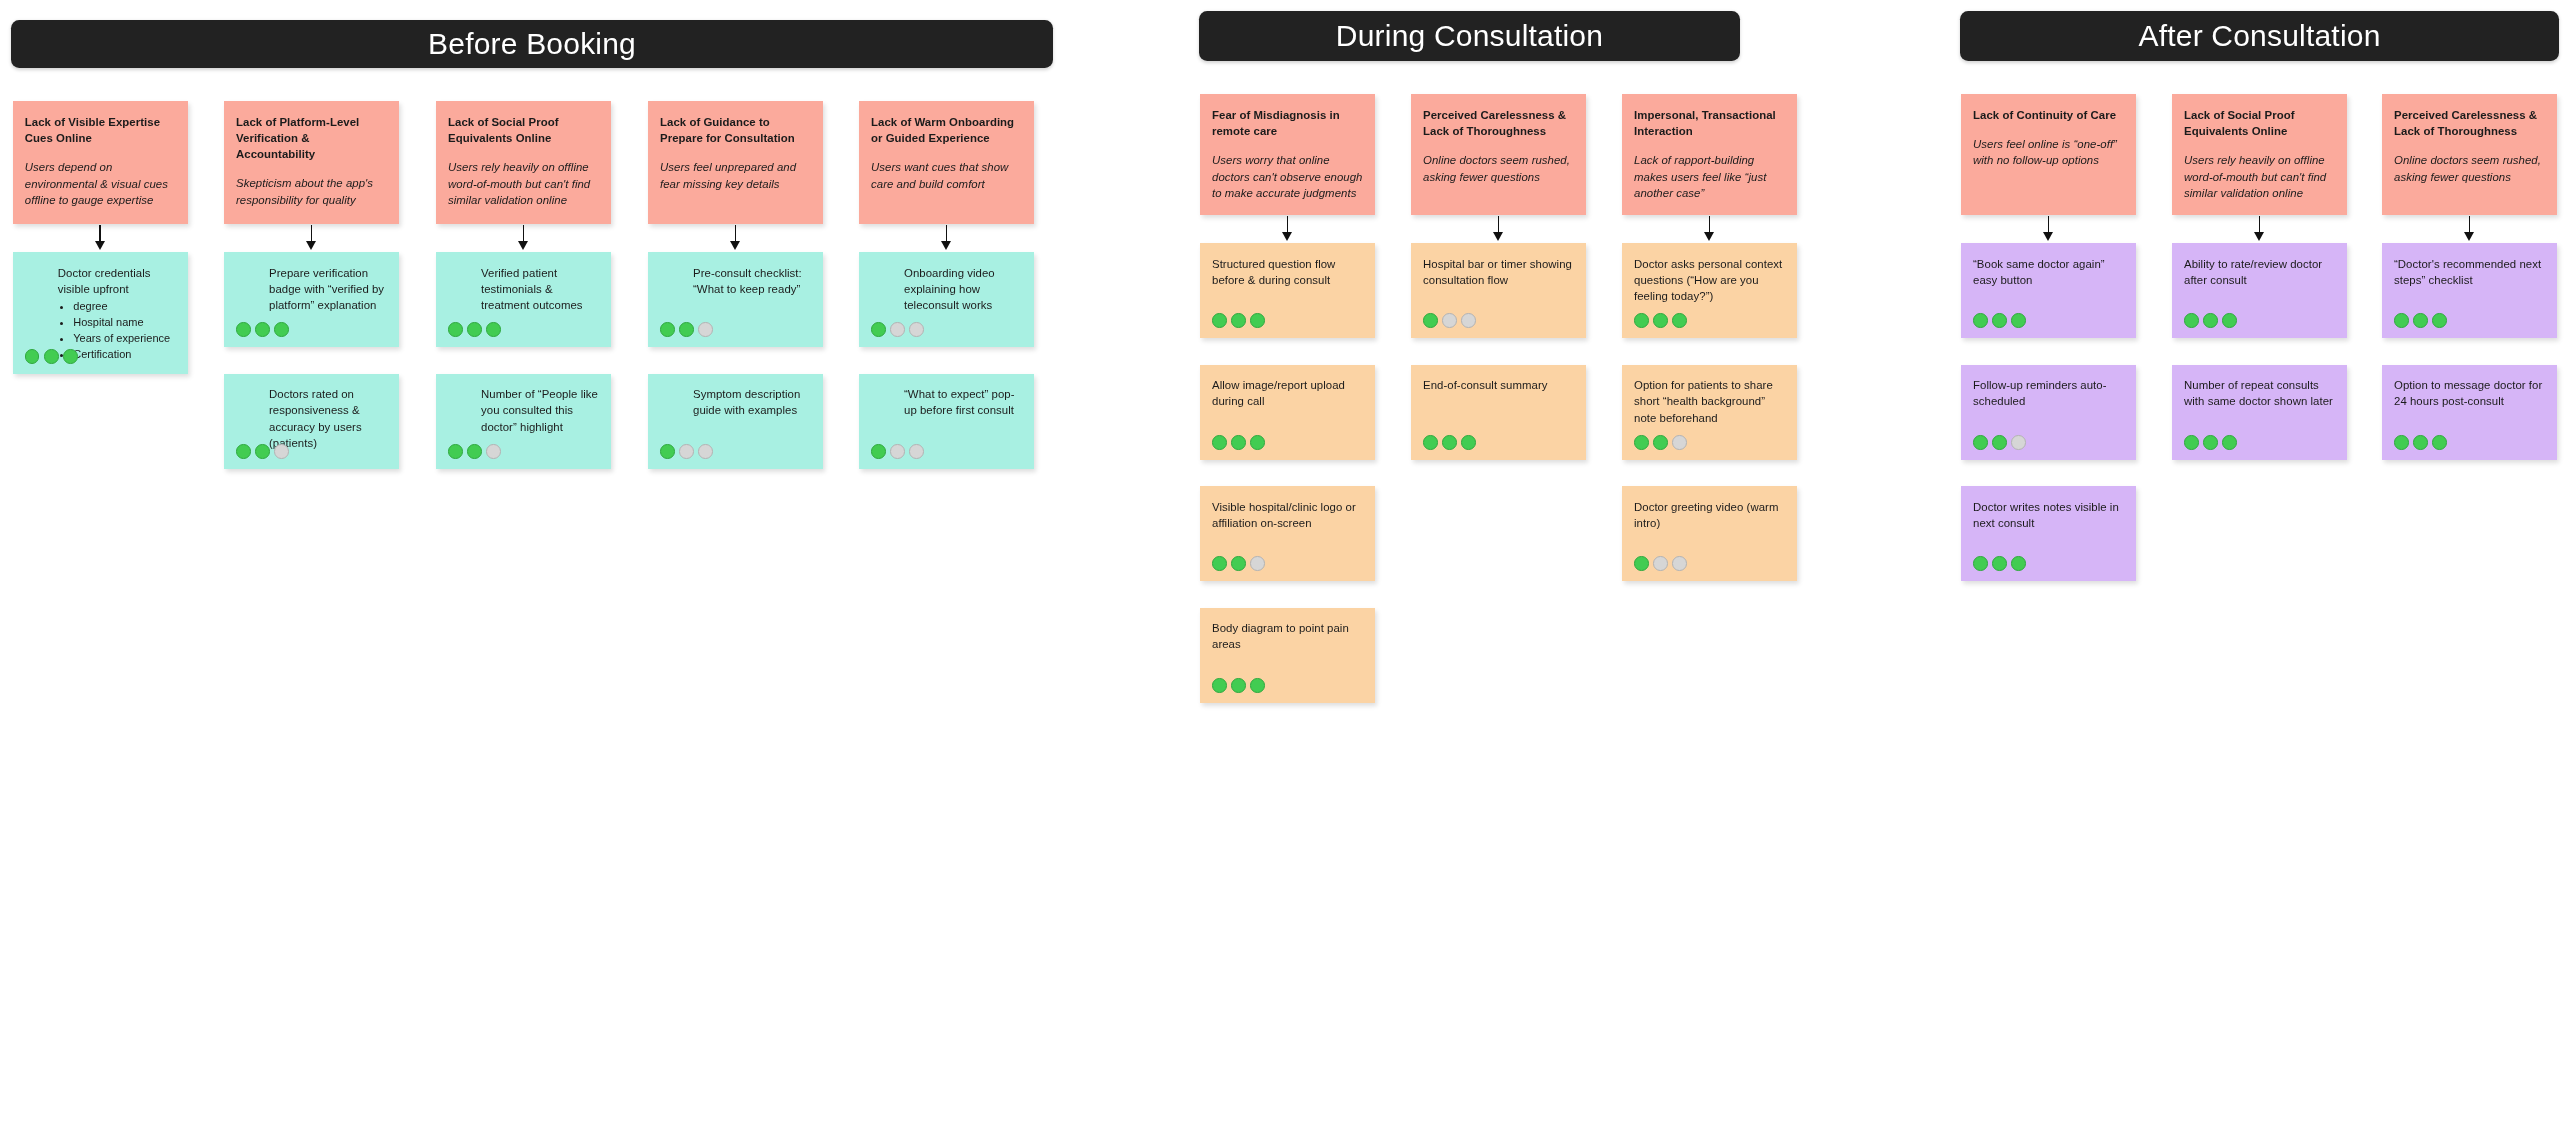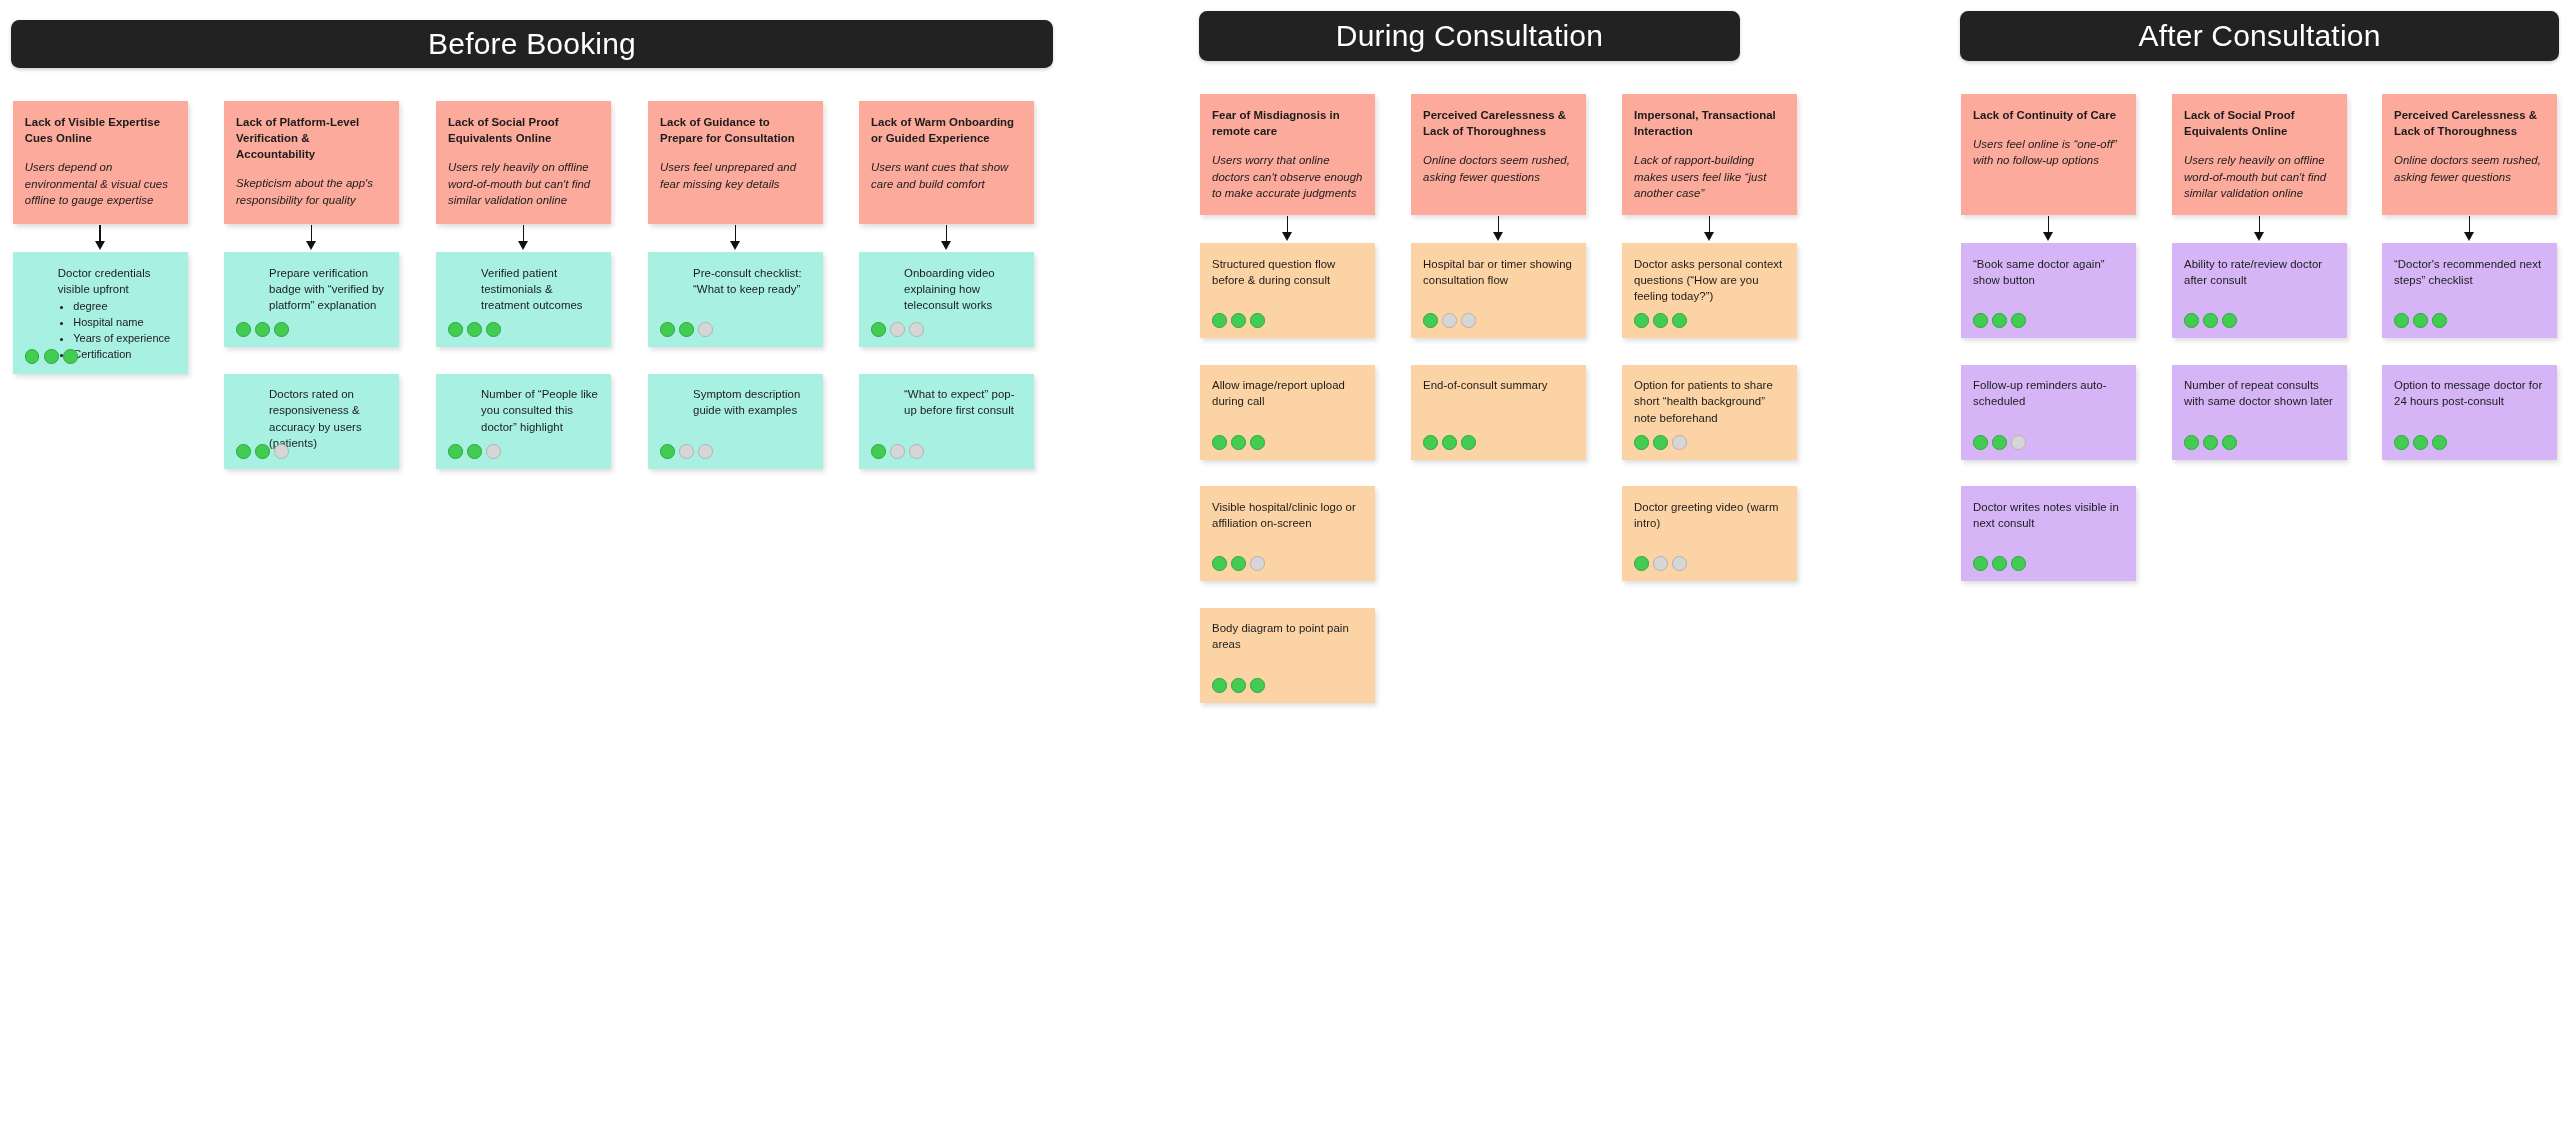--- a/index.html
+++ b/index.html
@@ -382,21 +382,21 @@
     <div class="column" style="left: 1961px; top: 94px;">
       <div class="card pain" style="min-height: 121px;">
         <div class="card-title">Lack of Continuity of Care</div>
         <div class="card-sub">Users feel online is “one-off” with no follow-up options</div>
       </div>
       <div class="arrow">
         <div class="shaft"></div>
         <div class="head"></div>
       </div>
       <div class="card purple" style="min-height: 95px;">
-        <div class="card-body">“Book same doctor again” show button</div>
+        <div class="card-body">“Book same doctor again” easy button</div>
         <div class="dots">
           <span class="dot on"></span>
           <span class="dot on"></span>
           <span class="dot on"></span>
         </div>
       </div>
       <div class="gap" style="height: 26.5px;"></div>
       <div class="card purple" style="min-height: 95px;">
         <div class="card-body">Follow-up reminders auto-scheduled</div>
         <div class="dots">

